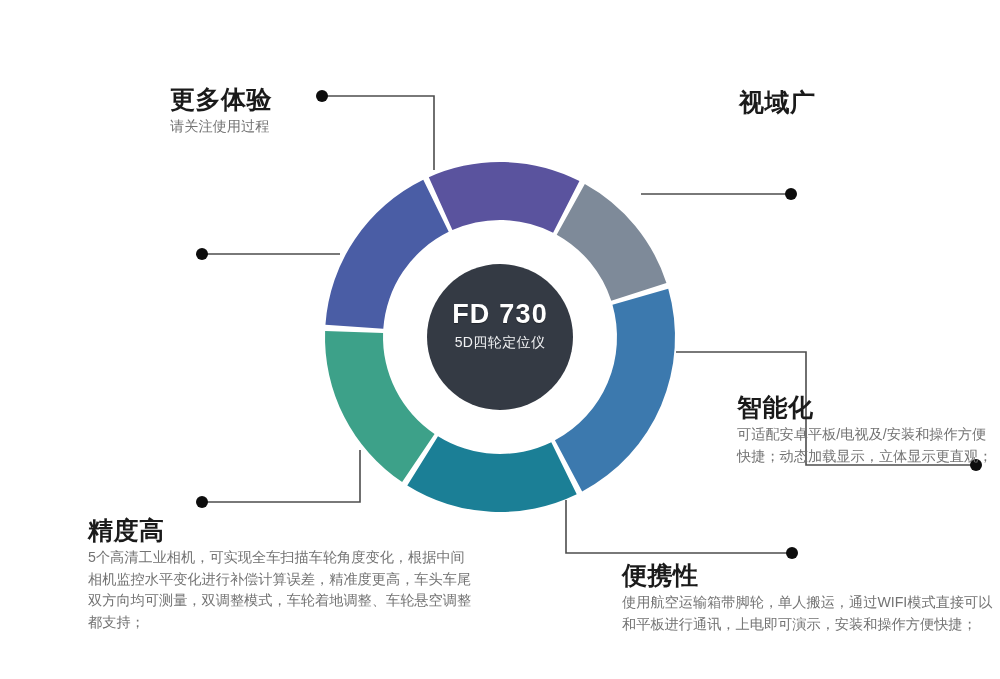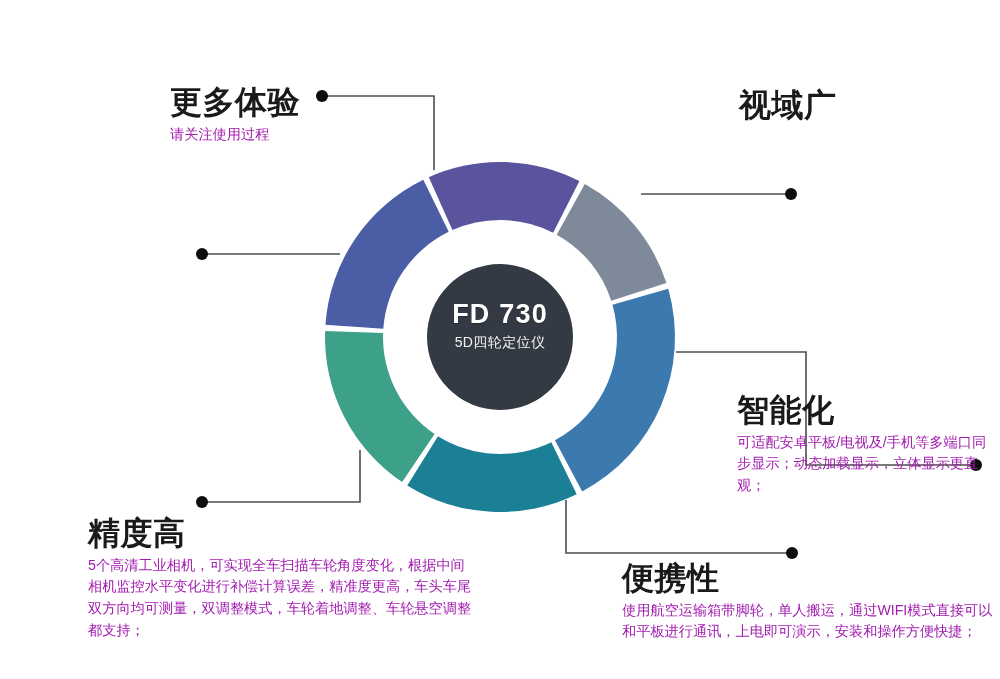--- a/index.html
+++ b/index.html
@@ -9,31 +9,31 @@
     font-family:"Liberation Sans","DejaVu Sans",sans-serif;
     overflow:hidden;
     position:relative;
     color:#231f20;
   }
   #stage{position:absolute;left:0;top:0;width:1000px;height:679px;}
   svg.layer{position:absolute;left:0;top:0;width:1000px;height:679px;}
 
   .callout{position:absolute;}
   .callout .title{
-    font-size:32px;
+    font-size:25px;
     font-weight:700;
     letter-spacing:0.5px;
     line-height:1.12;
     color:#1a1a1a;
     white-space:nowrap;
   }
   .callout .body{
     font-size:14.2px;
     line-height:1.52;
-    color:#a21caf;
+    color:#737373;
     margin-top:3px;
     font-weight:400;
   }
 
   
   #co-more      {left:170px; top:85px;  width:260px;}
   #co-view      {left:739px; top:88px;  width:252px;}
   #co-service   {left:62px;  top:264px; width:262px;}
   #co-smart     {left:737px; top:393px; width:258px;}
   #co-accuracy  {left:60px;  top:516px; width:390px;margin-left:28px;}
@@ -105,21 +105,21 @@
     <div class="body">请关注使用过程</div>
   </div>
 
   <div class="callout" id="co-view">
     <div class="title">视域广</div>
   </div>
 
 
   <div class="callout" id="co-smart">
     <div class="title">智能化</div>
-    <div class="body">可适配安卓平板/电视及/手机等多端口同步显示；动态加载显示，立体显示更直观；</div>
+    <div class="body">可适配安卓平板/电视及/安装和操作方便快捷；动态加载显示，立体显示更直观；</div>
   </div>
 
   <div class="callout" id="co-accuracy">
     <div class="title">精度高</div>
     <div class="body">5个高清工业相机，可实现全车扫描车轮角度变化，根据中间相机监控水平变化进行补偿计算误差，精准度更高，车头车尾双方向均可测量，双调整模式，车轮着地调整、车轮悬空调整都支持；</div>
   </div>
 
   <div class="callout" id="co-portable">
     <div class="title">便携性</div>
     <div class="body">使用航空运输箱带脚轮，单人搬运，通过WIFI模式直接可以和平板进行通讯，上电即可演示，安装和操作方便快捷；</div>

